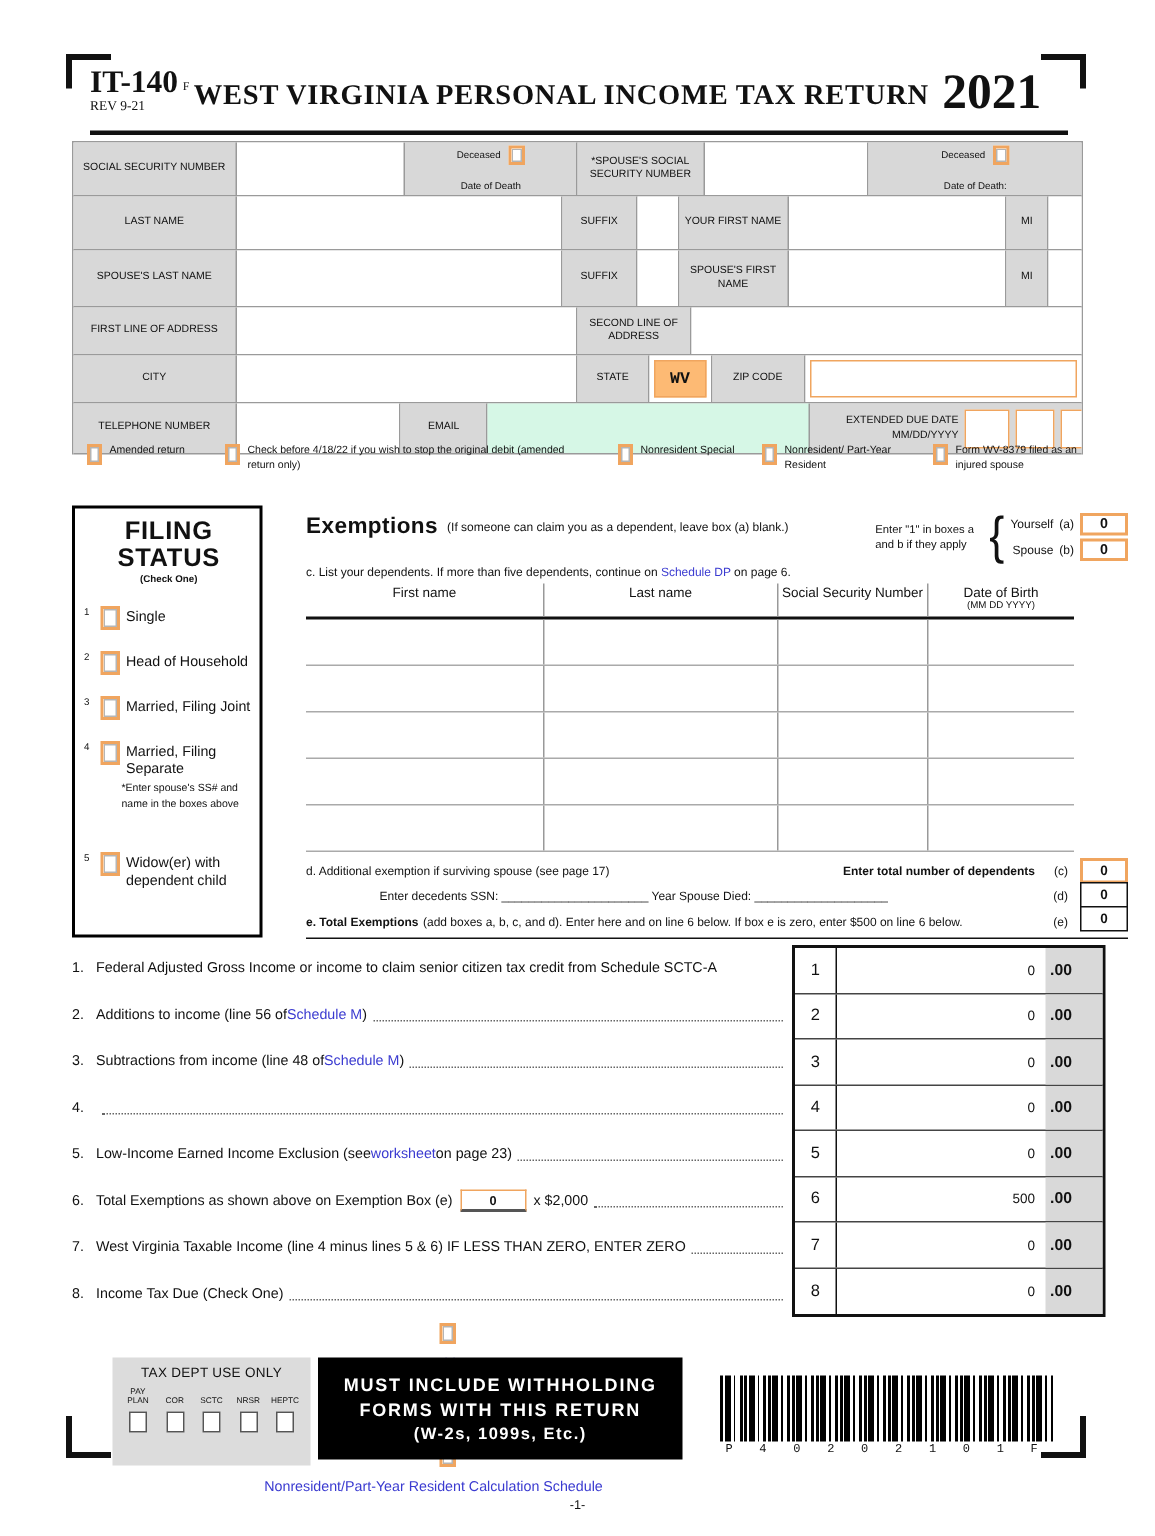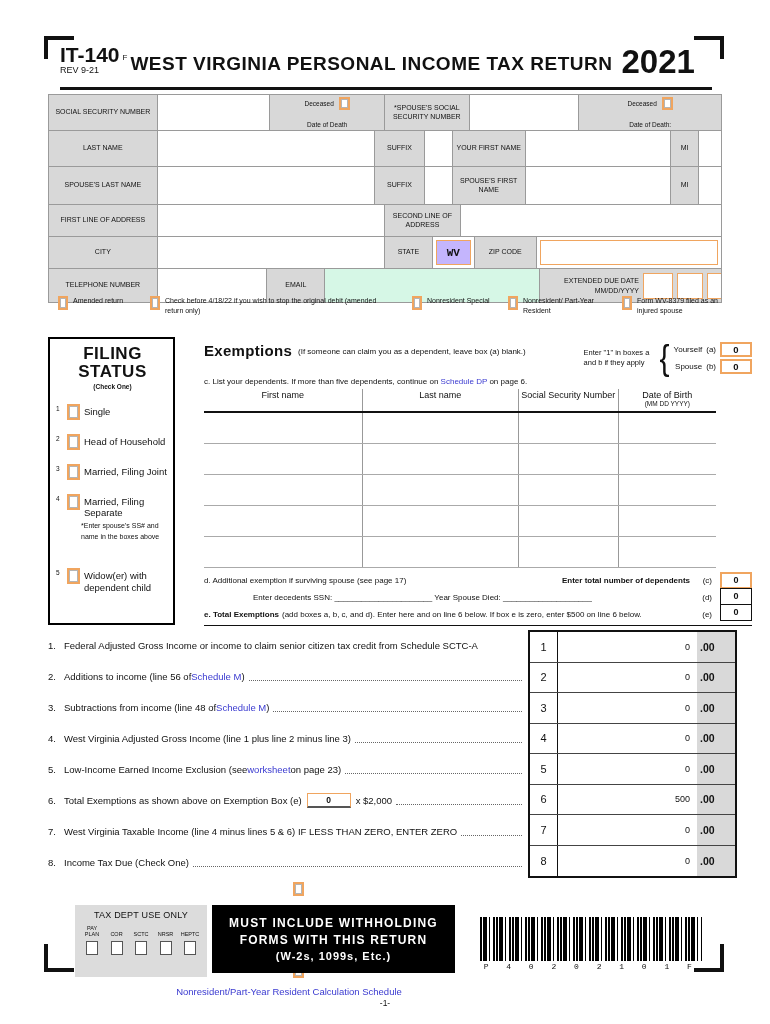--- a/index.html
+++ b/index.html
@@ -15,41 +15,41 @@
   .page{position:relative;width:770px;height:1024px;background:#fff;overflow:hidden;}
 
   
   .corner{position:absolute;width:30px;height:23px;}
   .c-tl{left:44px;top:36px;border-left:4px solid #111;border-top:4px solid #111;}
   .c-tr{left:694px;top:36px;border-right:4px solid #111;border-top:4px solid #111;}
   .c-bl{left:44px;top:944px;height:28px;border-left:4px solid #111;border-bottom:4px solid #111;}
   .c-br{left:694px;top:944px;height:28px;border-right:4px solid #111;border-bottom:4px solid #111;}
 
   
-  .hdr{position:absolute;left:60px;top:44px;width:652px;display:flex;align-items:flex-end;gap:3px;}
+  .hdr{position:absolute;left:60px;top:44px;width:652px;display:flex;align-items:flex-end;gap:3px;font-family:Liberation Serif, serif;}
   .form-id{font-size:21px;font-weight:bold;line-height:1;}
   .rev{font-size:9px;line-height:1.2;}
   .fmark{font-size:8px;margin-bottom:14px;}
   .hdr-title{font-size:19px;letter-spacing:.5px;font-weight:bold;font-stretch:condensed;white-space:nowrap;margin-bottom:1px;}
   .hdr-year{font-size:33px;font-weight:bold;line-height:.8;margin-left:6px;}
   .hdr-rule{position:absolute;left:60px;top:87px;width:652px;height:3px;background:#111;}
 
   
   .idt{position:absolute;left:48px;top:94px;width:674px;border:1px solid #9a9a9a;border-bottom:none;}
   .idr{display:flex;border-bottom:1px solid #9a9a9a;}
   .cell{border-right:1px solid #9a9a9a;overflow:hidden;}
   .cell:last-child{border-right:none;}
   .lab{background:var(--gray);font-size:7px;display:flex;align-items:center;justify-content:center;text-align:center;padding:1px 2px;line-height:1.25;}
   .inp{background:#fff;}
   .dec{background:var(--gray);font-size:6.5px;padding:2px 4px;display:flex;flex-direction:column;justify-content:space-between;}
   .dec .dl1{display:flex;align-items:center;justify-content:center;gap:5px;}
   .dec .dl2{text-align:center;}
   .cb{display:inline-block;background:#fff;border:2px solid var(--orange);box-shadow:inset 0 0 0 1px #b5b5b5;}
   .cb-sm{width:11px;height:13px;}
-  .statebox{margin:3px;flex:1;border:1.5px solid var(--orange);background:#c4b5fd;display:flex;align-items:center;justify-content:center;font-weight:bold;font-size:11px;font-family:"Liberation Mono","DejaVu Sans Mono",monospace;}
+  .statebox{margin:3px;flex:1;border:1.5px solid var(--orange);background:#fdba74;display:flex;align-items:center;justify-content:center;font-weight:bold;font-size:11px;font-family:"Liberation Mono","DejaVu Sans Mono",monospace;}
   .zipbox{margin:3px;flex:1;border:1.5px solid var(--orange);background:#fff;}
   .cell.flexfill{display:flex;}
   .extcell{position:relative;background:var(--gray);}
   .extinner{position:absolute;left:0;top:0;bottom:0;right:-38px;background:var(--gray);display:flex;align-items:center;justify-content:flex-end;gap:4px;padding:3px 2px;}
   .extlabel{font-size:7px;text-align:right;line-height:1.3;width:78px;}
   .extbox{background:#fff;border:1.5px solid var(--orange);height:26px;}
 
   
   .flags{position:absolute;left:48px;top:296px;width:680px;}
   .flag{position:absolute;display:flex;gap:5px;align-items:flex-start;}
@@ -387,21 +387,20 @@
       </div>
       <div class="line-row">
         <span class="ln">3.</span>
         <span>Subtractions from income (line 48 of </span>
         <span class="link">Schedule M</span>
         <span>)</span>
         <span class="dots"></span>
       </div>
       <div class="line-row">
         <span class="ln">4.</span>
-        <span>West Virginia Adjusted Gross Income (line 1 plus line 2 minus line 3)</span>
         <span class="dots"></span>
       </div>
       <div class="line-row">
         <span class="ln">5.</span>
         <span>Low-Income Earned Income Exclusion (see </span>
         <span class="link">worksheet</span>
         <span> on page 23)</span>
         <span class="dots"></span>
       </div>
       <div class="line-row">

